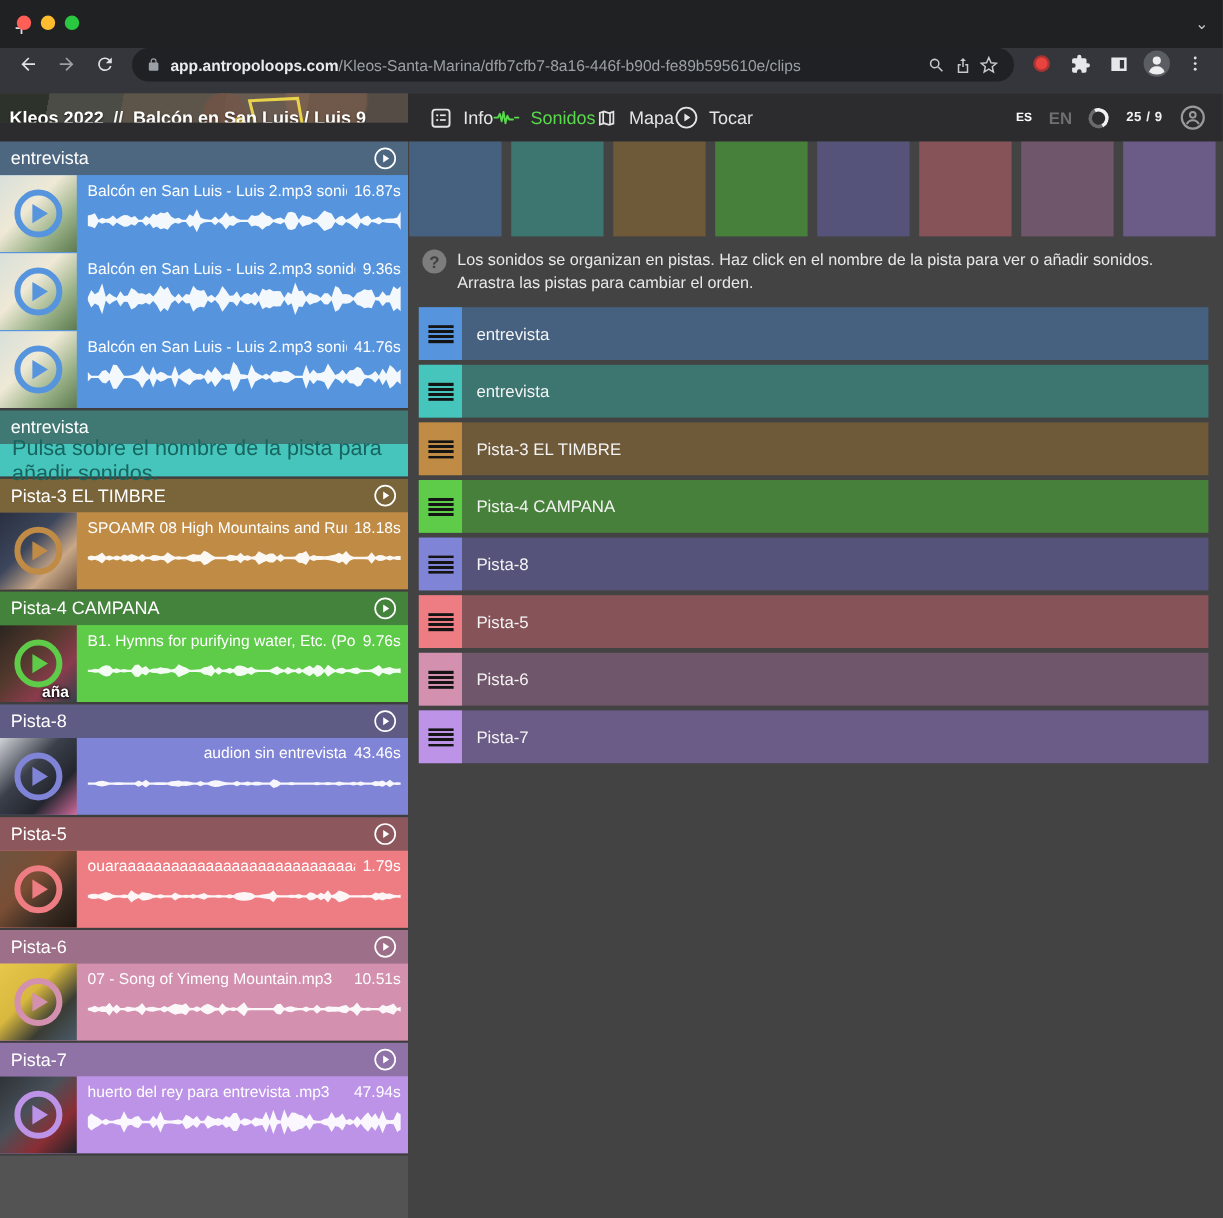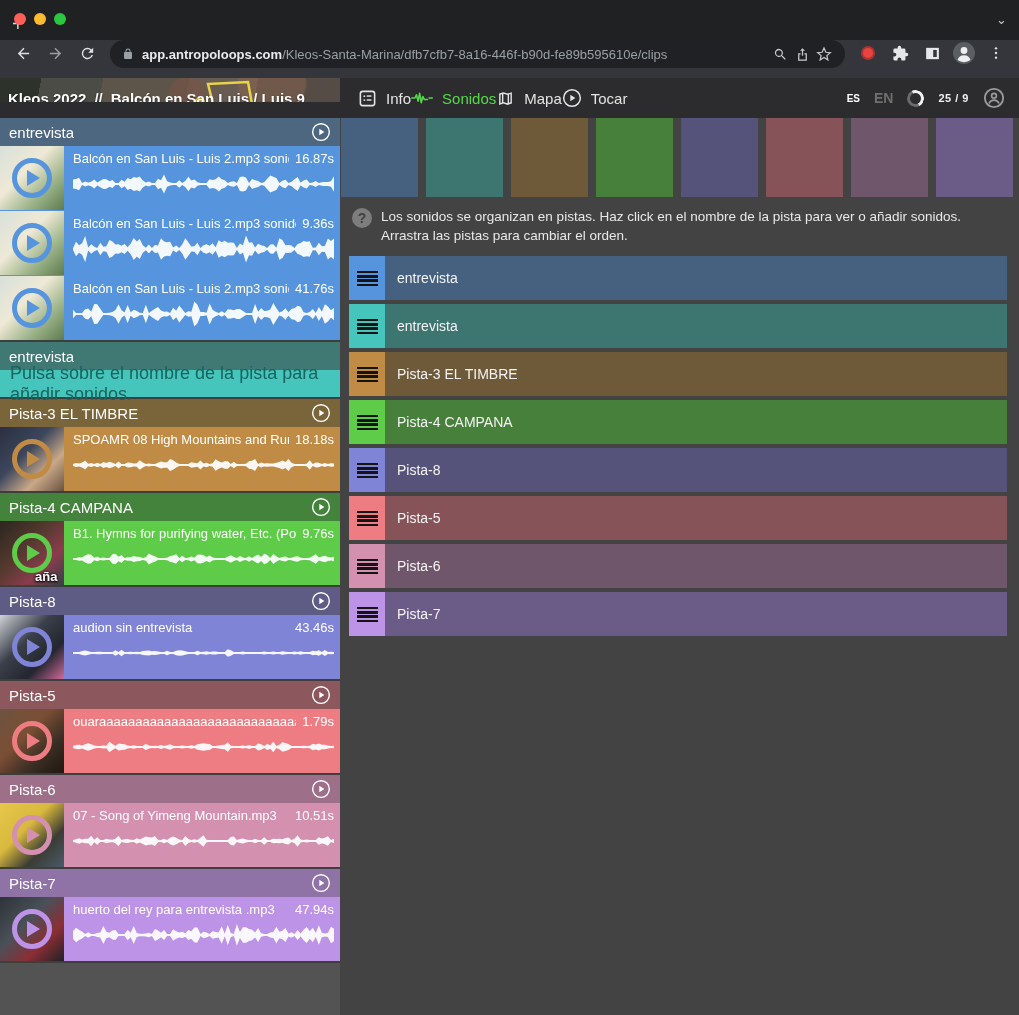--- a/index.html
+++ b/index.html
@@ -376,21 +376,21 @@
             </div>
           </div>
           <div class="section">
             <div class="sec-header" style="background: rgb(94, 92, 132);">
               <span class="sec-title">Pista-8</span>
               <span class="sec-play"><svg width="20" height="20" viewBox="0 0 24 24">
                   <circle cx="12" cy="12" r="10" fill="none" stroke="#fff" stroke-width="1.7"></circle>
                   <path d="M10 8l6 4-6 4z" fill="#fff"></path>
                 </svg></span>
             </div>
-            <div class="clips" style="background: #14532d;">
+            <div class="clips" style="background: #14532d; text-align: right;">
               <div class="clip" style="background: rgb(128, 132, 214);">
                 <div class="thumb" style="background: linear-gradient(135deg, rgb(207, 210, 214) 0%, rgb(58, 63, 74) 40%, rgb(35, 38, 46) 70%, rgb(208, 106, 154) 100%);">
                   <span class="play-ring" style="border-color: rgb(128, 132, 214);">
                     <span class="play-tri" style="border-left-color: rgb(128, 132, 214);"></span>
                   </span>
                 </div>
                 <div class="clip-body">
                   <div class="clip-top">
                     <span class="clip-name">audion sin entrevista</span>
                     <span class="clip-dur">43.46s</span>

